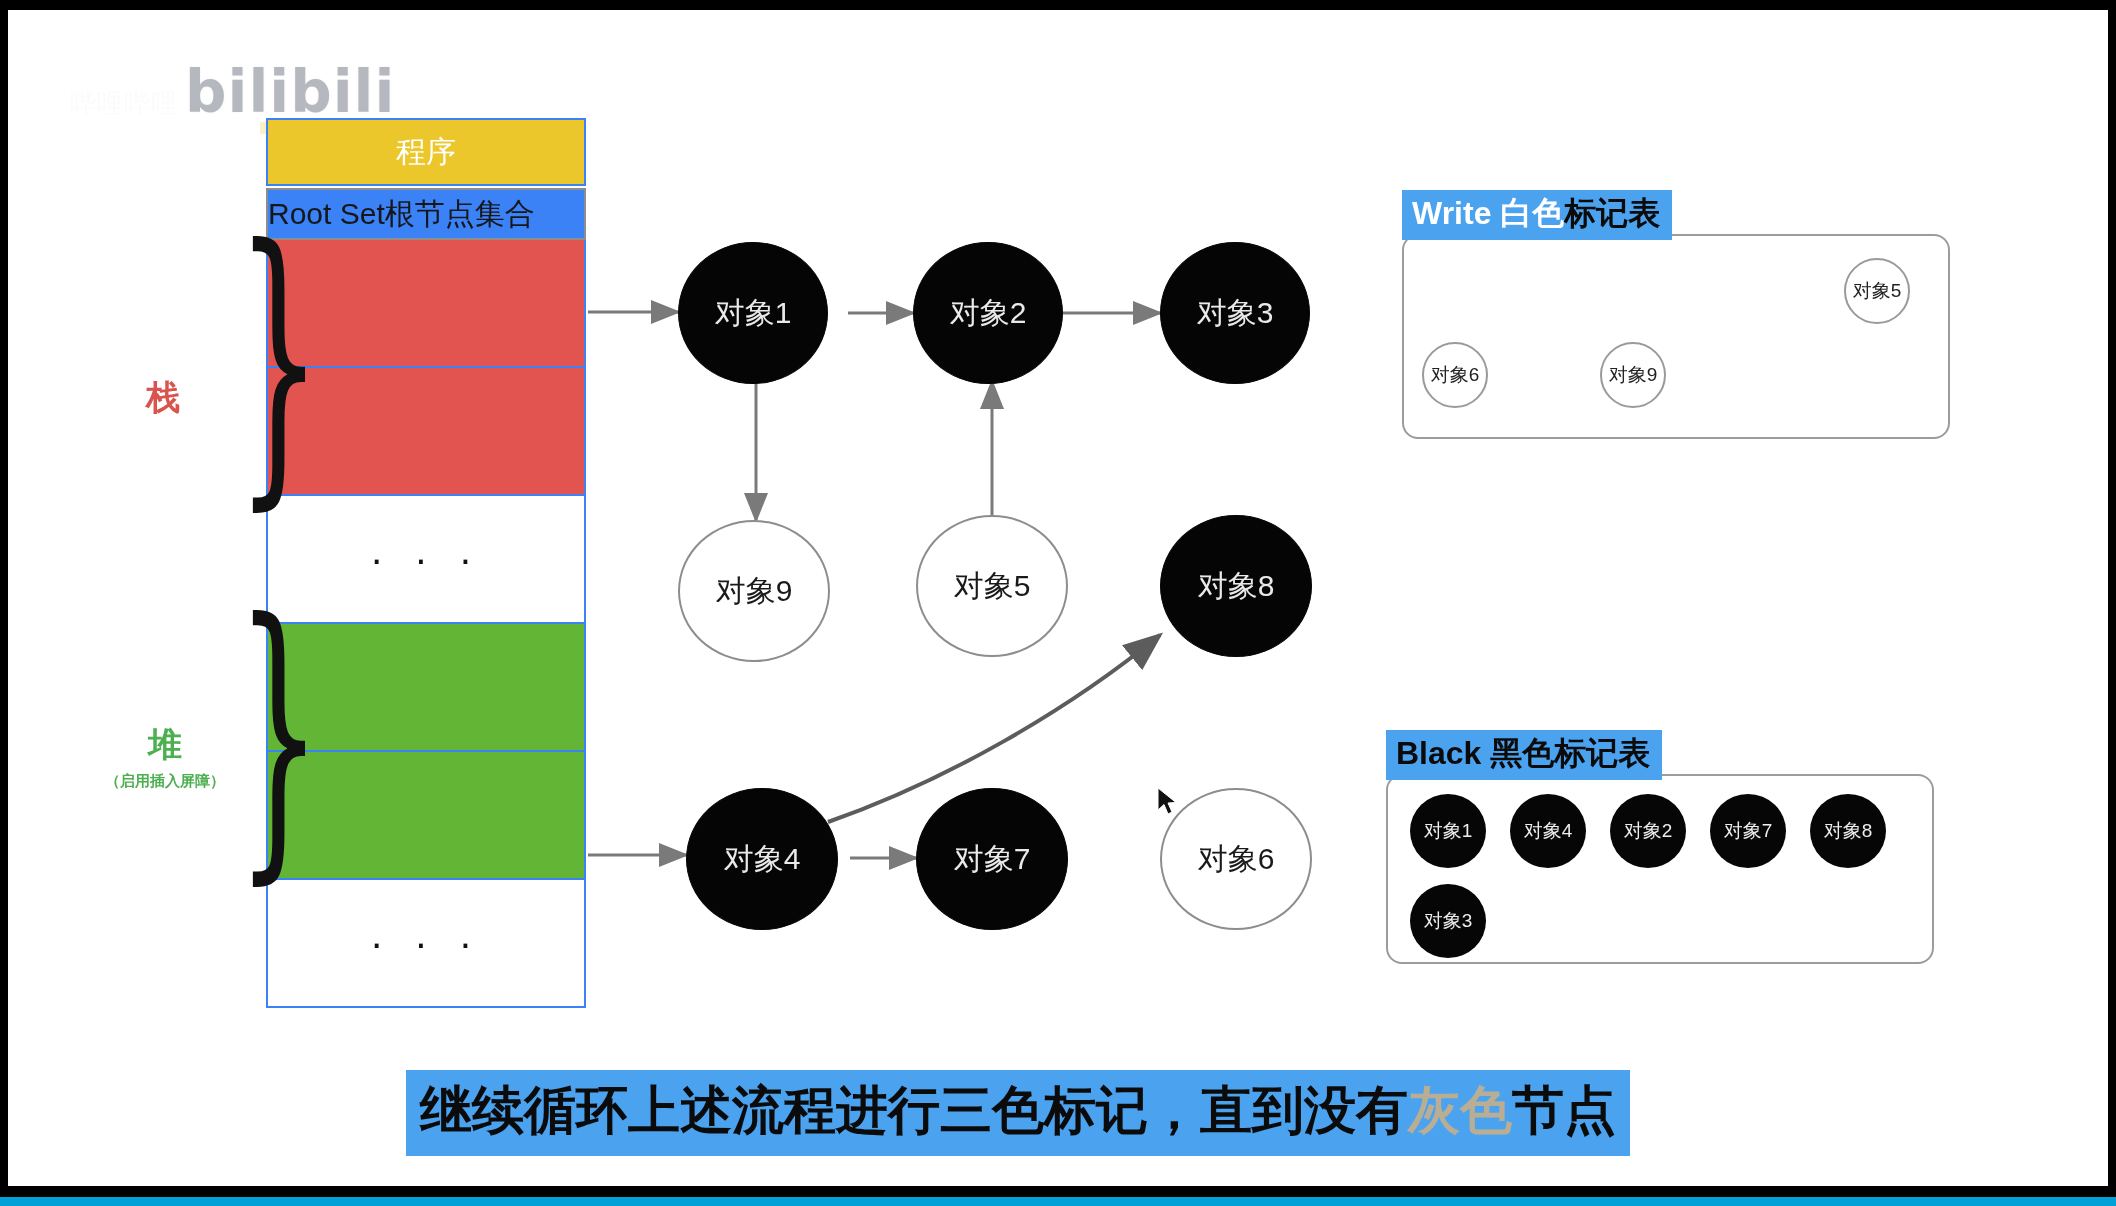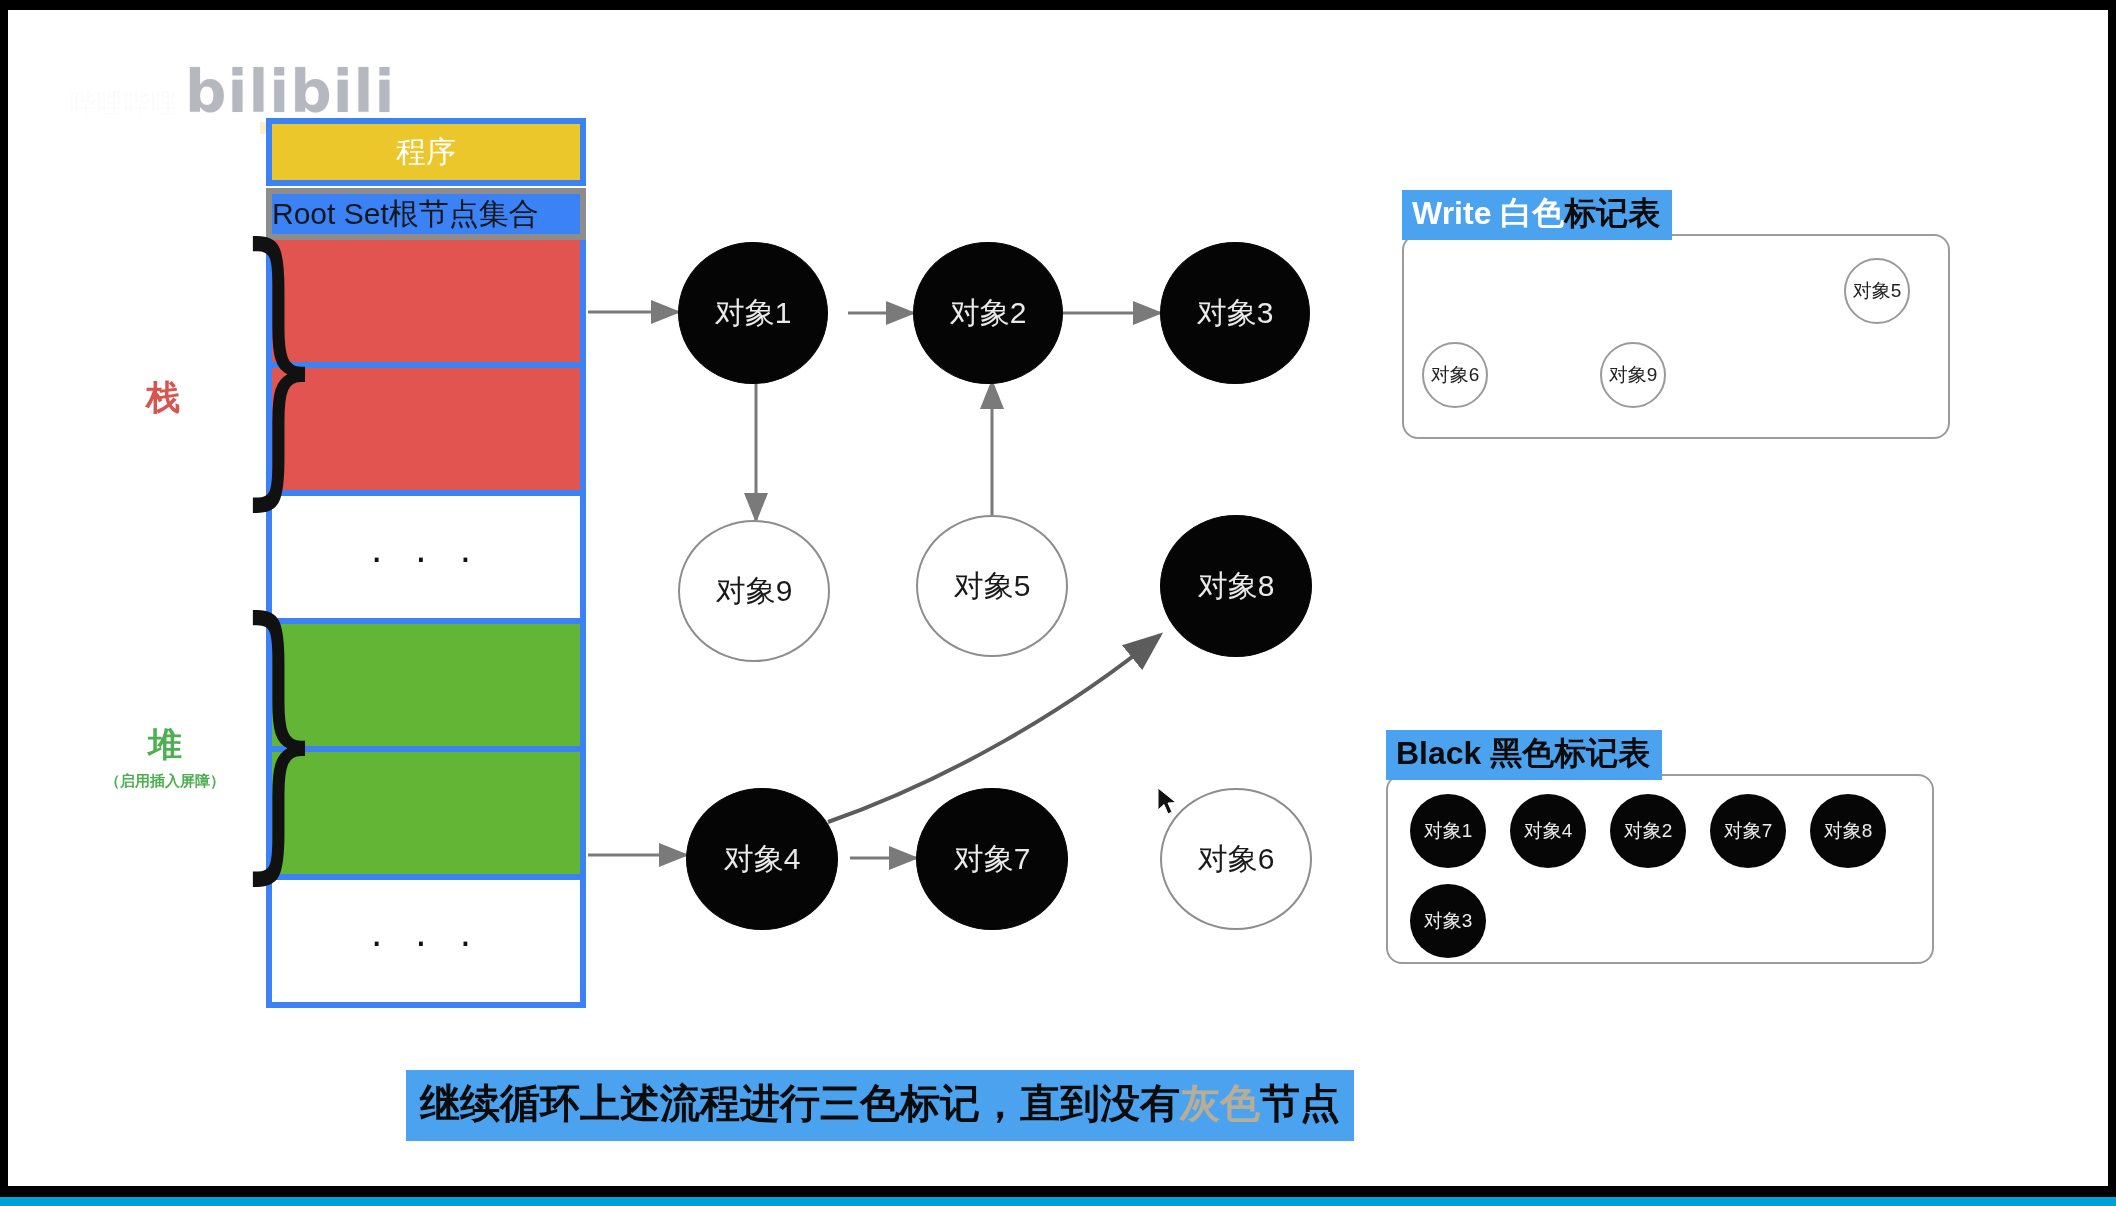--- a/index.html
+++ b/index.html
@@ -62,21 +62,21 @@
     left: 0; top: 40px; width: 2100px;
     text-align: center;
     font-size: 30px; font-weight: bold; color: #1a1a1a;
     letter-spacing: 1px;
   }
 
   
   .mem-col { position: absolute; left: 258px; top: 108px; width: 320px; }
   .mem-block {
     width: 320px;
-    border: 6px solid #3b82f6;
+    border: 2px solid #3b82f6;
     display: flex; align-items: center; justify-content: center;
     font-size: 27px;
   }
   .blk-program {
     background: #ecc72c; color: #ffffff;
     height: 68px; font-size: 30px;
     margin-bottom: 2px;
   }
   .blk-root {
     background: #3b82f6; color: #15171a;
@@ -164,21 +164,21 @@
   }
   .chip.black { background: #060606; color: #ededed; }
   .chip.white { background: #fff; color: #222; border: 2px solid #9a9a9a; }
 
   
   .caption {
     position: absolute;
     left: 398px; top: 1060px;
     background: #4ba3f0;
     padding: 6px 14px 10px 14px;
-    font-size: 40px; font-weight: bold;
+    font-size: 52px; font-weight: bold;
     color: #0b0b0b;
     white-space: nowrap;
   }
   .caption .grey-word { color: #b9ae93; }
 
   
   .cursor { position: absolute; left: 1149px; top: 777px; width: 22px; height: 30px; }
 
   svg.edges { position: absolute; left: 0; top: 0; width: 2100px; height: 1176px; pointer-events: none; }
 </style>

